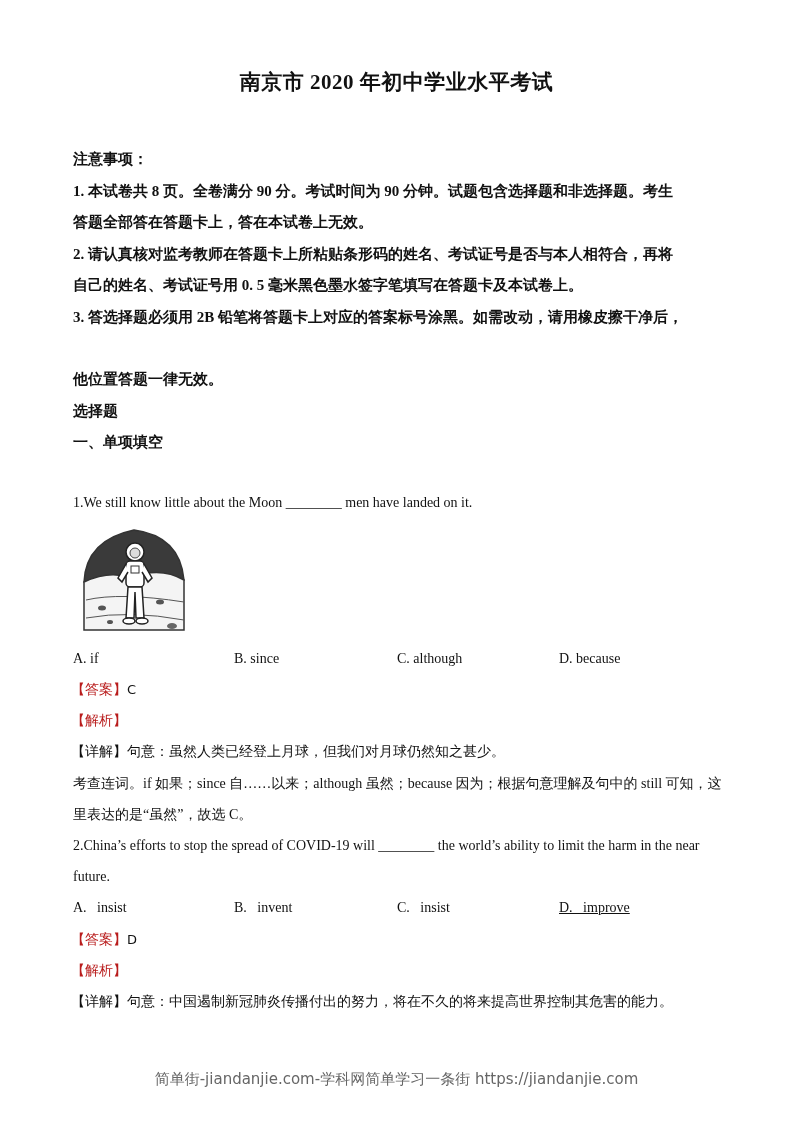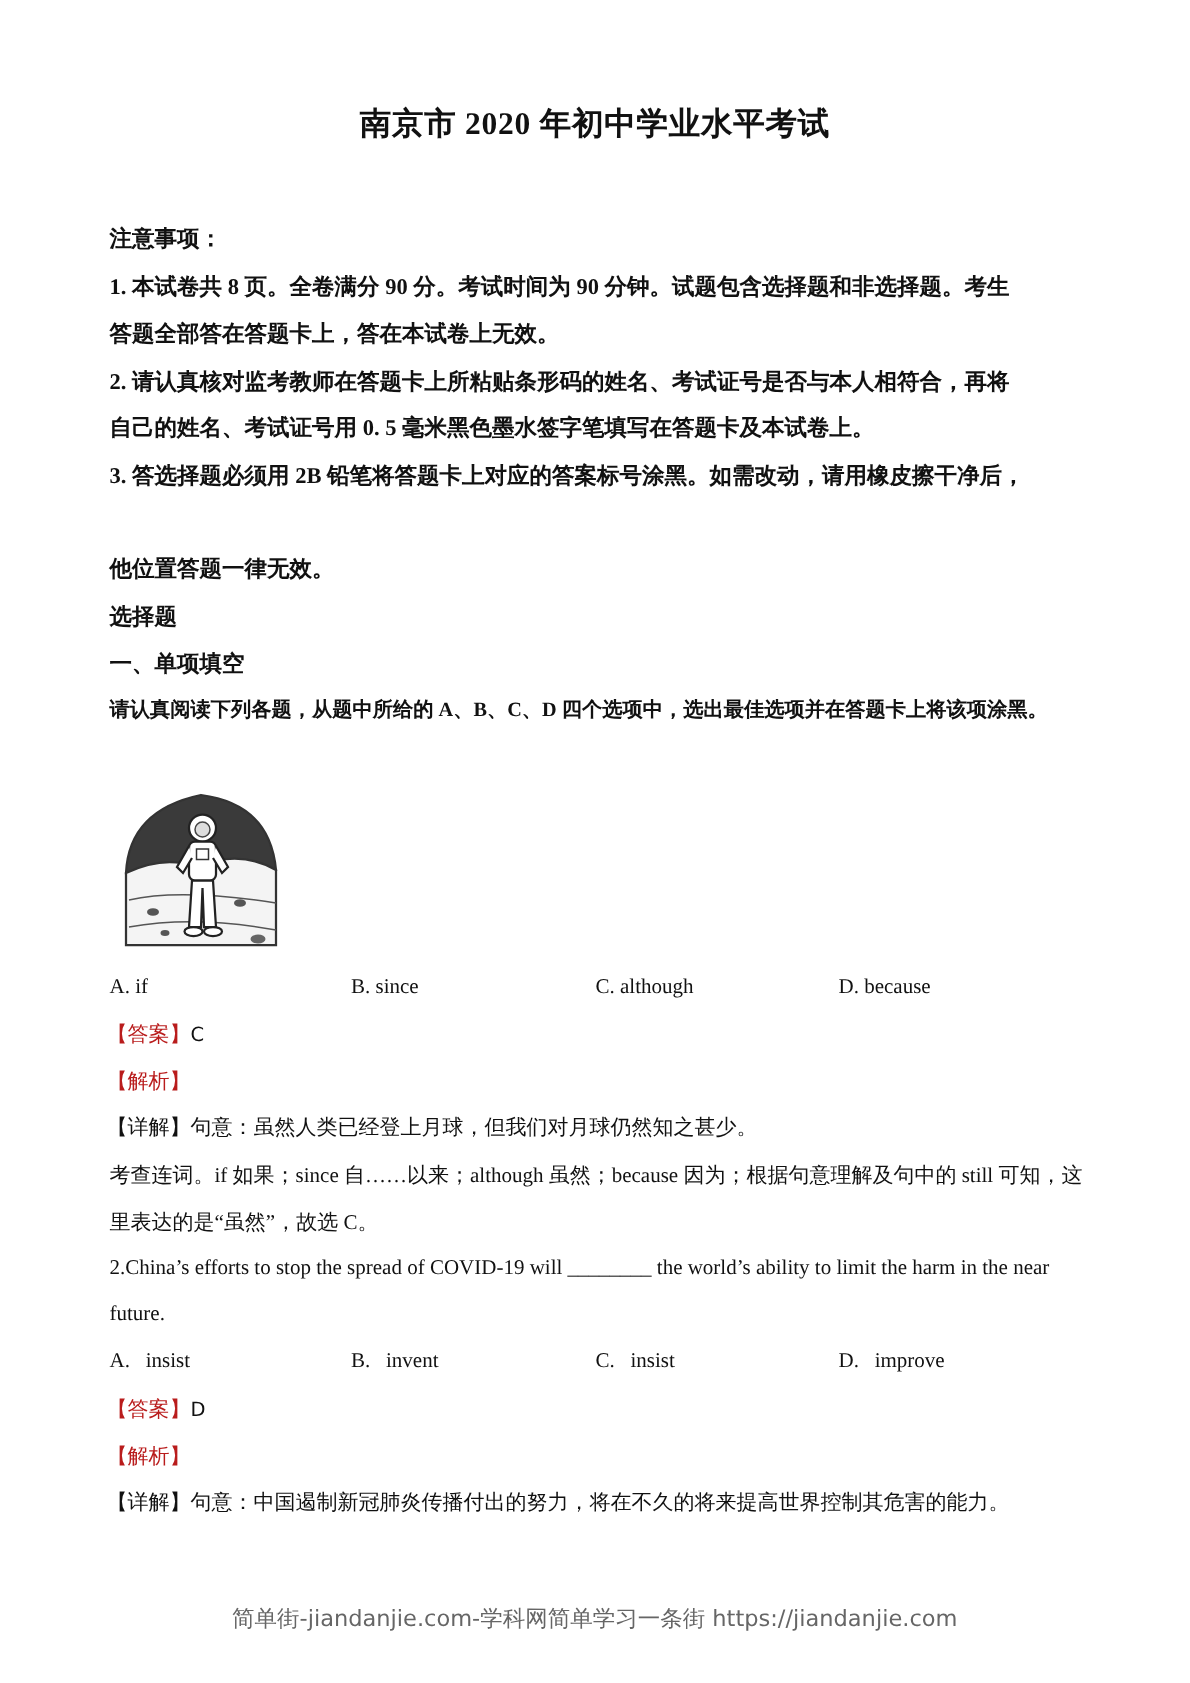--- a/index.html
+++ b/index.html
@@ -28,22 +28,22 @@
   <div class="abs serif note" style="top:150px;">注意事项：</div>
   <div class="abs serif note" style="top:182px;">1. 本试卷共 8 页。全卷满分 90 分。考试时间为 90 分钟。试题包含选择题和非选择题。考生</div>
   <div class="abs serif note" style="top:213px;">答题全部答在答题卡上，答在本试卷上无效。</div>
   <div class="abs serif note" style="top:245px;">2. 请认真核对监考教师在答题卡上所粘贴条形码的姓名、考试证号是否与本人相符合，再将</div>
   <div class="abs serif note" style="top:276px;">自己的姓名、考试证号用 0. 5 毫米黑色墨水签字笔填写在答题卡及本试卷上。</div>
   <div class="abs serif note" style="top:308px;">3. 答选择题必须用 2B 铅笔将答题卡上对应的答案标号涂黑。如需改动，请用橡皮擦干净后，</div>
   <div class="abs serif note" style="top:370px;">他位置答题一律无效。</div>
 
   <div class="abs serif note" style="top:402px;">选择题</div>
   <div class="abs serif note" style="top:433px;">一、单项填空</div>
-  <div class="abs serif" style="left:73px; top:464px; font-size:13.5px; font-weight:bold;">请认真阅读下列各题，从题中所给的 A、B、C、D 四个选项中，选出最佳选项并在答题卡上将该项涂黑。</div>
 
+  <div class="abs serif plain" style="top:495px;">1.We still know little about the Moon ________ men have landed on it.</div>
 
   <div class="img-box">
     <svg width="108" height="112" viewBox="0 0 108 112">
       <path d="M4 60 Q6 18 54 8 Q100 14 104 58 Z" fill="#3a3a3a" stroke="#333" stroke-width="1.5"></path>
       <path d="M4 60 Q30 48 50 56 Q80 44 104 58 L104 108 L4 108 Z" fill="#f4f4f4" stroke="#333" stroke-width="1.5"></path>
       <path d="M6 78 Q40 70 104 80" fill="none" stroke="#555" stroke-width="1"></path>
       <path d="M6 96 Q50 88 104 98" fill="none" stroke="#555" stroke-width="1"></path>
       <ellipse cx="22" cy="86" rx="4" ry="2.5" fill="#555"></ellipse>
       <ellipse cx="30" cy="100" rx="3" ry="2" fill="#555"></ellipse>
       <ellipse cx="80" cy="80" rx="4" ry="2.5" fill="#555"></ellipse>
@@ -75,21 +75,21 @@
   </div>
   <div class="abs serif plain" style="top:775px;">考查连词。if 如果；since 自……以来；although 虽然；because 因为；根据句意理解及句中的 still 可知，这</div>
   <div class="abs serif plain" style="top:806px;">里表达的是“虽然”，故选 C。</div>
 
   <div class="abs serif plain" style="top:838px;">2.China’s efforts to stop the spread of COVID-19 will ________ the world’s ability to limit the harm in the near</div>
   <div class="abs serif plain" style="top:869px;">future.</div>
 
   <div class="abs serif plain" style="top:900px; left:73px; white-space:pre;">A.   insist</div>
   <div class="abs serif plain" style="top:900px; left:234px; white-space:pre;">B.   invent</div>
   <div class="abs serif plain" style="top:900px; left:397px; white-space:pre;">C.   insist</div>
-  <div class="abs serif plain" style="top:900px; left:559px; white-space:pre;">D.   improve</div>
+  <div class="abs serif plain" style="top:900px; left:559px; white-space:pre;text-decoration:underline;">D.   improve</div>
 
   <div class="abs serif" style="top:931px; left:71px; font-size:14px;">
     <span class="blue">【答案】</span><span class="ans-letter">D</span>
   </div>
   <div class="abs serif blue tag" style="top:962px; left:71px;">【解析】</div>
 
   <div class="abs serif" style="top:993px; left:71px; font-size:14px;">
     <span>【详解】</span><span>句意：中国遏制新冠肺炎传播付出的努力，将在不久的将来提高世界控制其危害的能力。</span>
   </div>
 

